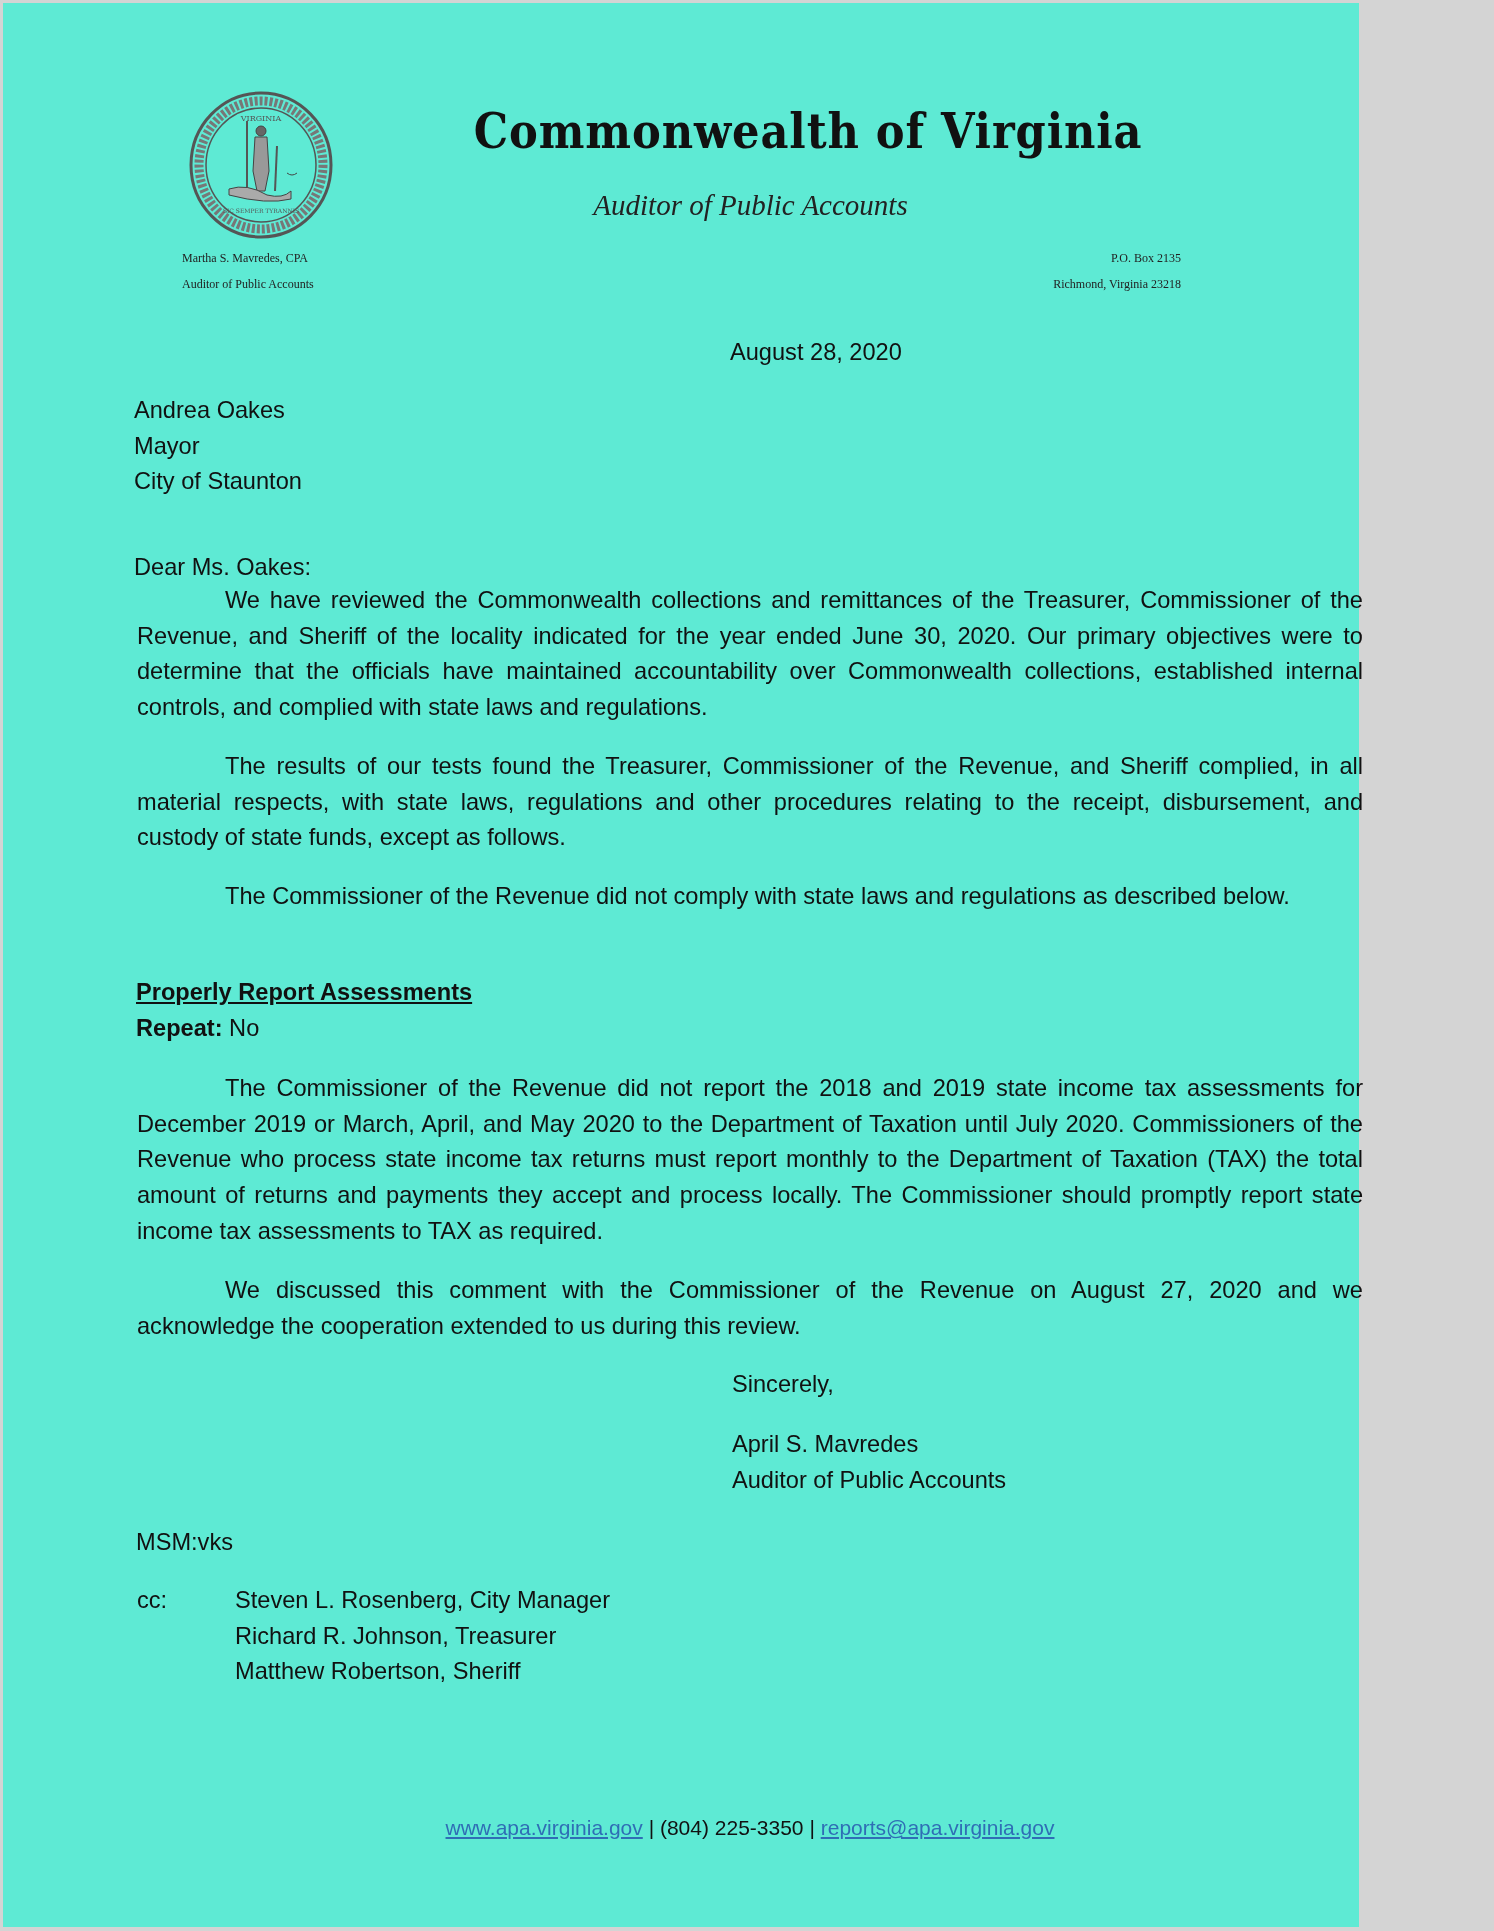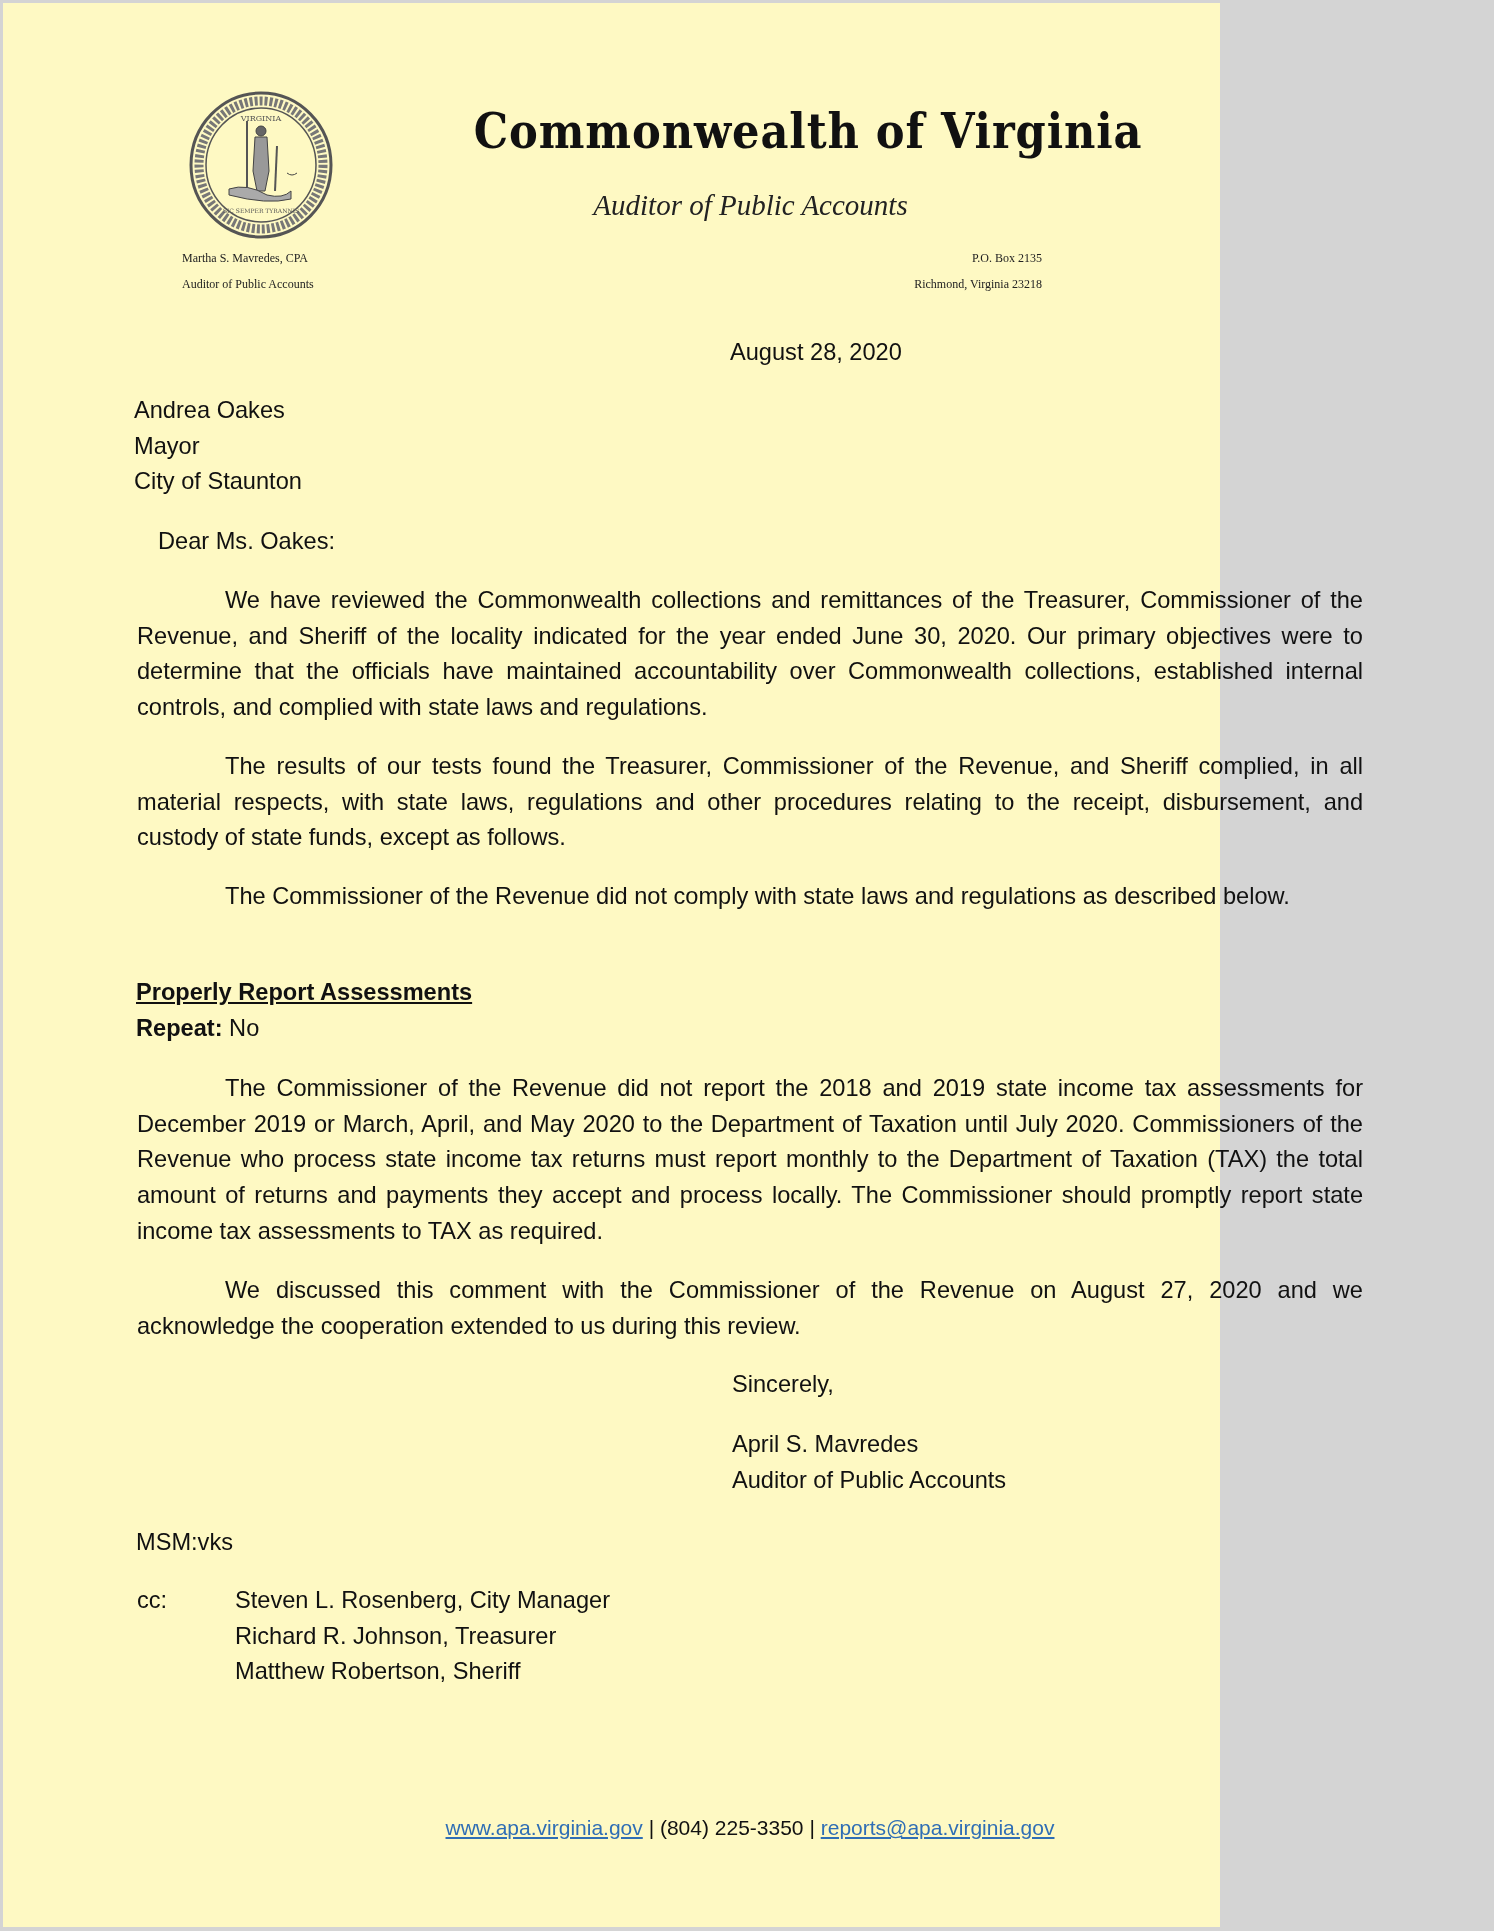--- a/index.html
+++ b/index.html
@@ -1,17 +1,17 @@
 <!DOCTYPE html>
 <html><head>
 <meta charset="utf-8">
 <style>
   html, body { margin:0; padding:0; }
   body { width:1494px; height:1931px; background:#d4d4d4; position:relative; overflow:hidden; }
-  .page { position:absolute; left:3px; top:3px; width:1217px; height:1924px; background:#fef9c3; }
+  .page { position:absolute; left:3px; top:3px; width:1356px; height:1924px; background:#5eead4; }
   .seal { position:absolute; left:184px; top:88px; width:148px; height:148px; }
   .title { position:absolute; left:440px; top:100px; width:615px; text-align:center;
     font-family:"DejaVu Serif", serif; font-weight:bold; font-size:48px; color:#111; letter-spacing:1px;
     transform:scaleX(0.9); transform-origin:center; white-space:nowrap; }
   .subtitle { position:absolute; left:440px; top:186px; width:615px; text-align:center;
     font-family:"Liberation Serif", serif; font-style:italic; font-size:29px; color:#222; }
   .hdr { position:absolute; font-family:"Liberation Serif", serif; font-size:12px; line-height:26px; color:#222; }
   .hdr-left { left:179px; top:242px; }
   .hdr-right { right:178px; top:242px; text-align:right; }
   .body { font-family:"Liberation Sans", sans-serif; font-size:23.6px; color:#111; }
@@ -61,21 +61,21 @@
 
   <div class="body">
     <div class="abs line" style="left:727px; top:332px;">August 28, 2020</div>
 
     <div class="abs" style="left:131px; top:390px;">
       <div class="line">Andrea Oakes</div>
       <div class="line">Mayor</div>
       <div class="line">City of Staunton</div>
     </div>
 
-    <div class="abs line" style="left:131px; top:521px;margin-left:24px;">Dear Ms. Oakes:</div>
+    <div class="abs line" style="left:131px; top:547px;">Dear Ms. Oakes:</div>
 
     <div class="para" style="top:580px;">We have reviewed the Commonwealth collections and remittances of the Treasurer, Commissioner of the Revenue, and Sheriff of the locality indicated for the year ended June 30, 2020. Our primary objectives were to determine that the officials have maintained accountability over Commonwealth collections, established internal controls, and complied with state laws and regulations.</div>
     <div class="para" style="top:746px;">The results of our tests found the Treasurer, Commissioner of the Revenue, and Sheriff complied, in all material respects, with state laws, regulations and other procedures relating to the receipt, disbursement, and custody of state funds, except as follows.</div>
     <div class="para" style="top:876px;">The Commissioner of the Revenue did not comply with state laws and regulations as described below.</div>
 
     <div class="abs line" style="left:133px; top:972px;">
       <span class="ul">Properly Report Assessments</span>
     </div>
     <div class="abs line" style="left:133px; top:1008px;">
       <span class="b">Repeat:</span>

